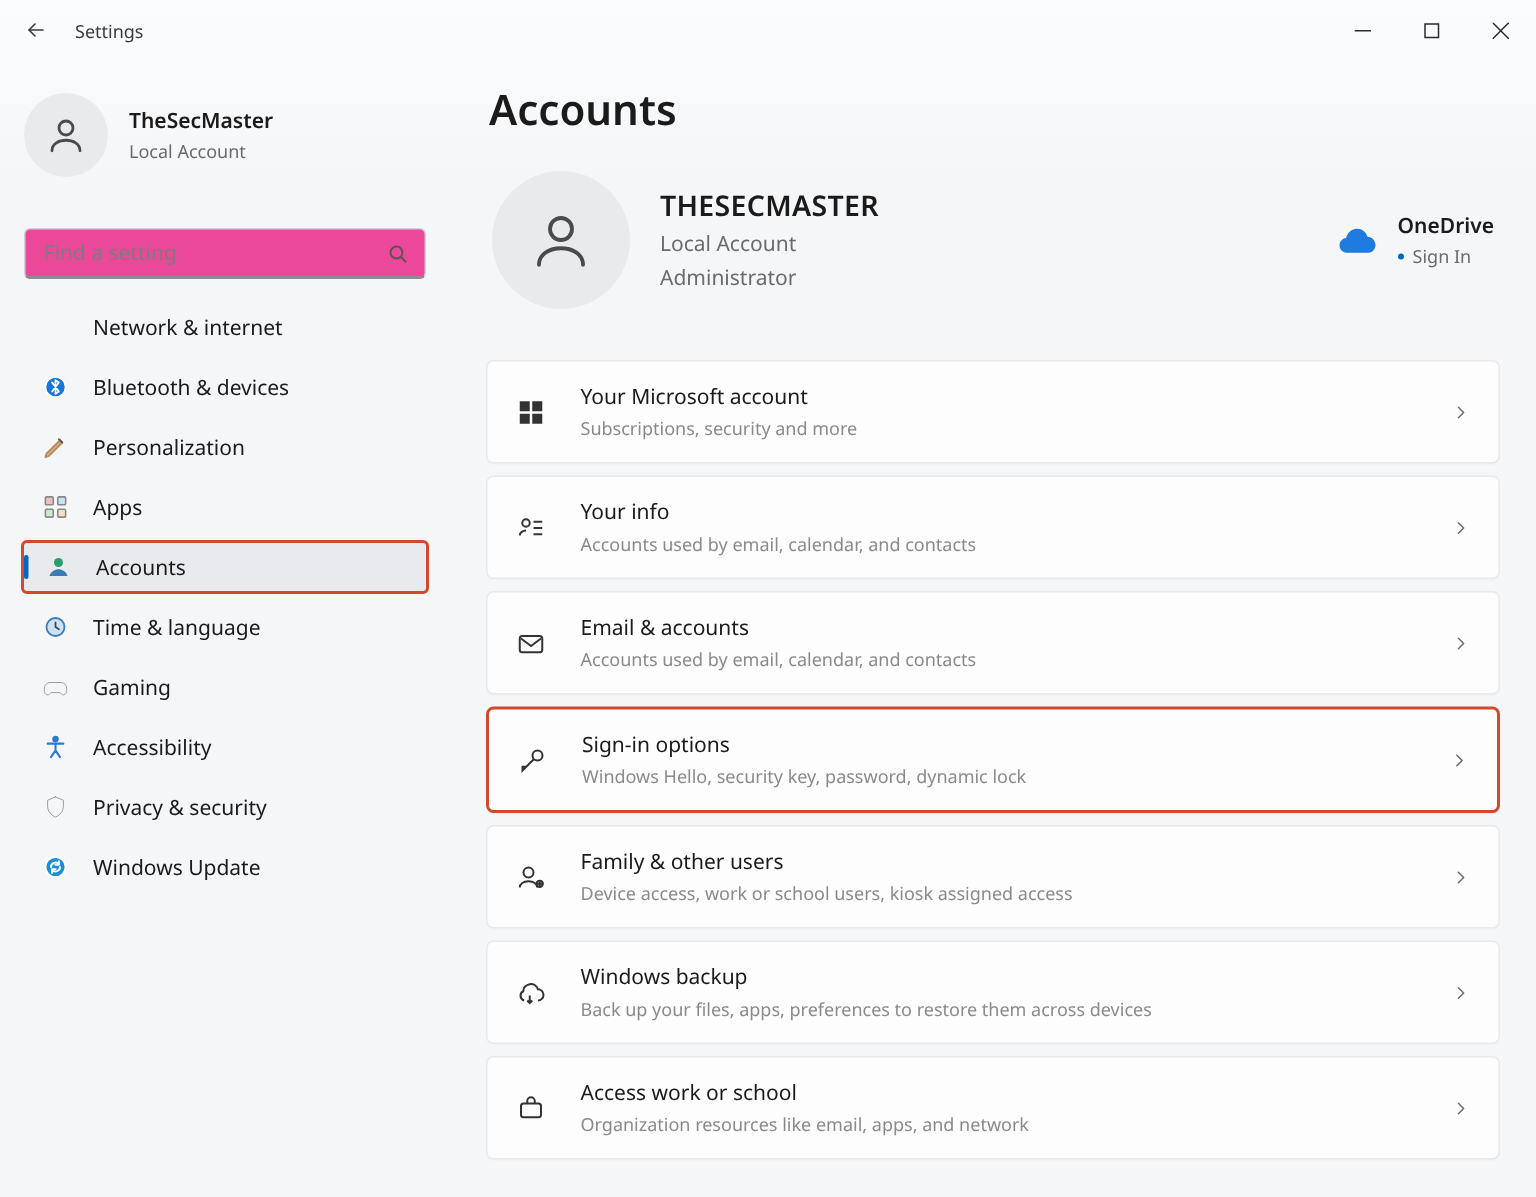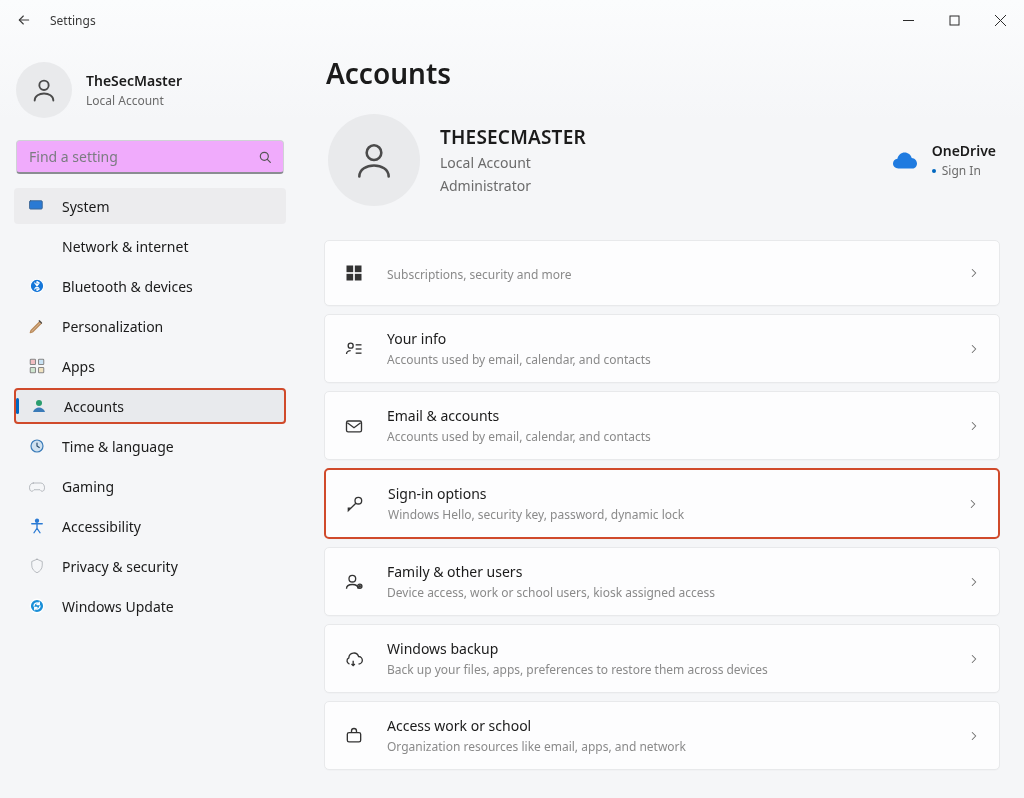--- a/index.html
+++ b/index.html
@@ -46,23 +46,23 @@
   .user{display:flex;align-items:center;gap:14px;padding:6px 2px 18px 2px;}
   .avatar{
     width:56px;height:56px;border-radius:50%;
     background:var(--avatar-bg);display:flex;align-items:center;justify-content:center;
   }
   .avatar svg{width:28px;height:28px;stroke:#4b4b4b;}
   .user-name{font-weight:600;font-size:14px;}
   .user-sub{font-size:12px;color:var(--muted);margin-top:2px;}
   
   .search{
-    position:relative;margin:4px 2px 14px 2px;
+    position:relative;margin:16px 2px 14px 2px;
     border:1px solid #cfd1d5;border-bottom:2px solid #8a8d92;
-    border-radius:4px;background:#f0abfc;height:34px;
+    border-radius:4px;background:#ec4899;height:34px;
     display:flex;align-items:flex-end;
   }
   .search input{
     border:none;outline:none;background:transparent;
     width:100%;height:100%;padding:0 34px 0 12px;
     font-family:inherit;font-size:14px;color:#333;
   }
   .search .sicon{position:absolute;right:10px;top:8px;color:#555;}
   
   .nav{display:flex;flex-direction:column;gap:4px;}
@@ -169,29 +169,20 @@
       <input type="text" placeholder="Find a setting" style="">
       <span class="sicon">
         <svg width="16" height="16" viewBox="0 0 24 24" fill="none" stroke="#555" stroke-width="1.8" stroke-linecap="round">
             <circle cx="11" cy="11" r="6"></circle>
             <line x1="20" y1="20" x2="15.5" y2="15.5"></line>
           </svg>
       </span>
     </div>
 
     <nav class="nav" id="nav">
-        <div class="nav-item hover">
-          <span class="nicon">
-            <svg width="18" height="18" viewBox="0 0 24 24" fill="none" stroke-linecap="round" stroke-linejoin="round">
-              <rect x="2" y="5" width="17" height="11" rx="1.5" fill="#2a7ad4" stroke="#2a7ad4"></rect>
-              <rect x="2" y="5" width="17" height="11" rx="1.5" fill="none" stroke="#555" stroke-width=".6"></rect>
-            </svg>
-          </span>
-          <span>System</span>
-        </div>
         <div class="nav-item">
           <span class="nicon">
             <svg width="18" height="18" viewBox="0 0 24 24" fill="none" stroke-linecap="round" stroke-linejoin="round">
               <path d="M12 20l-1.5-2c.9-.7 2.1-.7 3 0L12 20zM6 13.5c3.3-2.8 8.7-2.8 12 0l-1.8 2c-2.4-2-6-2-8.4 0L6 13.5zM2.5 10C8 5.3 16 5.3 21.5 10l-1.8 2C15.3 8.4 8.7 8.4 4.3 12L2.5 10z"></path>
             </svg>
           </span>
           <span>Network &amp; internet</span>
         </div>
         <div class="nav-item">
           <span class="nicon">
@@ -312,20 +303,21 @@
         <div class="card">
           <span class="cicon">
             <svg width="20" height="20" viewBox="0 0 24 24" fill="#333">
               <rect x="3" y="3" width="8" height="8"></rect>
               <rect x="13" y="3" width="8" height="8"></rect>
               <rect x="3" y="13" width="8" height="8"></rect>
               <rect x="13" y="13" width="8" height="8"></rect>
             </svg>
           </span>
           <div class="ctxt">
+            <div class="ct">Your Microsoft account</div>
             <div class="cs">Subscriptions, security and more</div>
           </div>
           <span class="chev">
             <svg width="14" height="14" viewBox="0 0 24 24" fill="none" stroke="#6d6d6d" stroke-width="1.8" stroke-linecap="round" stroke-linejoin="round">
               <path d="M9 6l6 6-6 6"></path>
             </svg>
           </span>
         </div>
         <div class="card">
           <span class="cicon">

